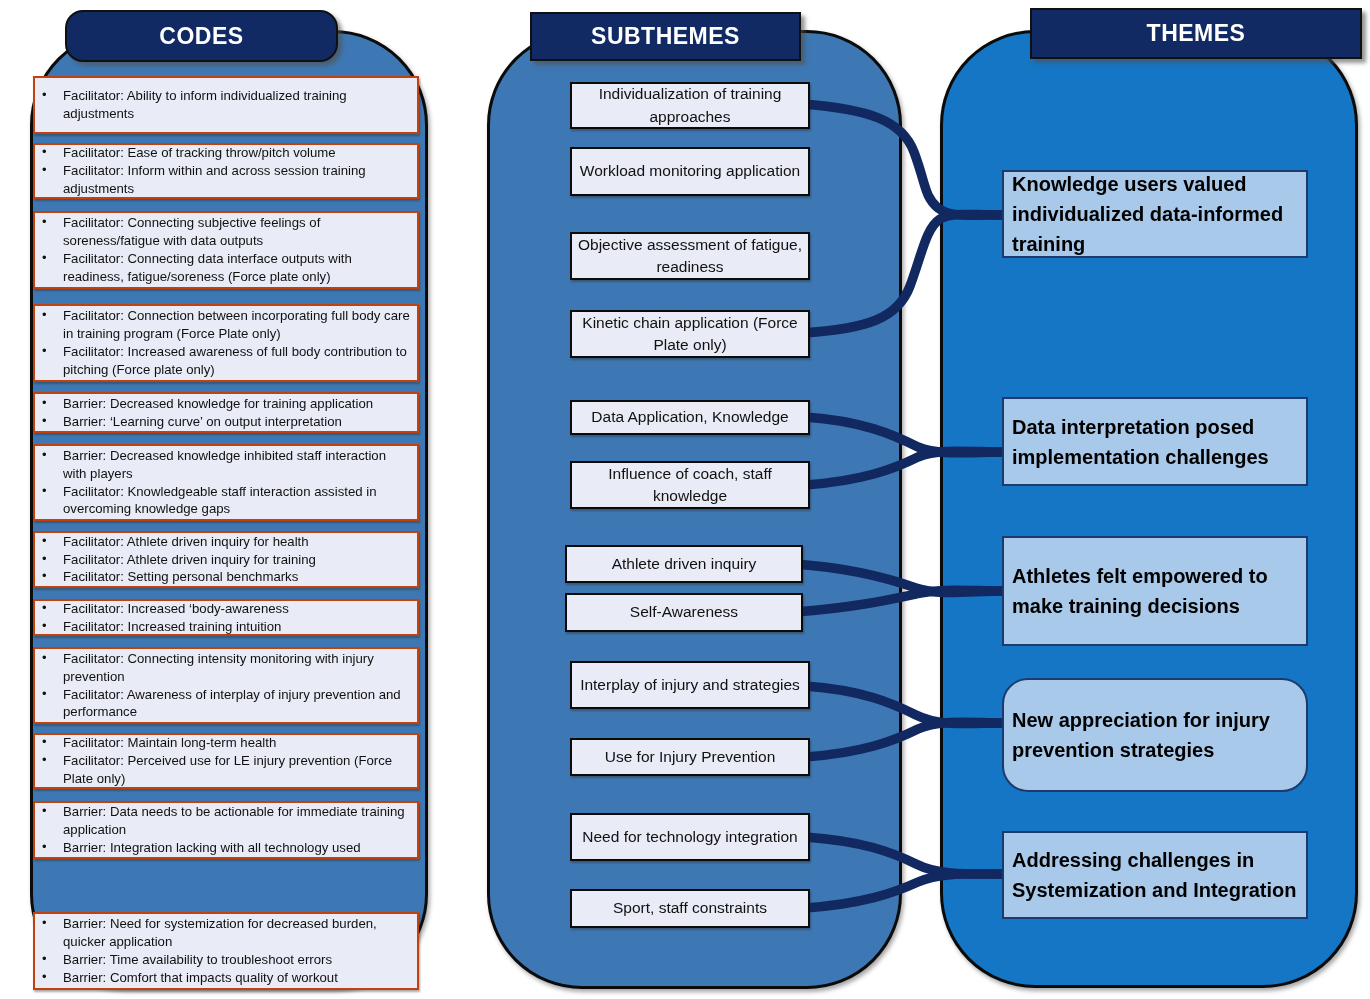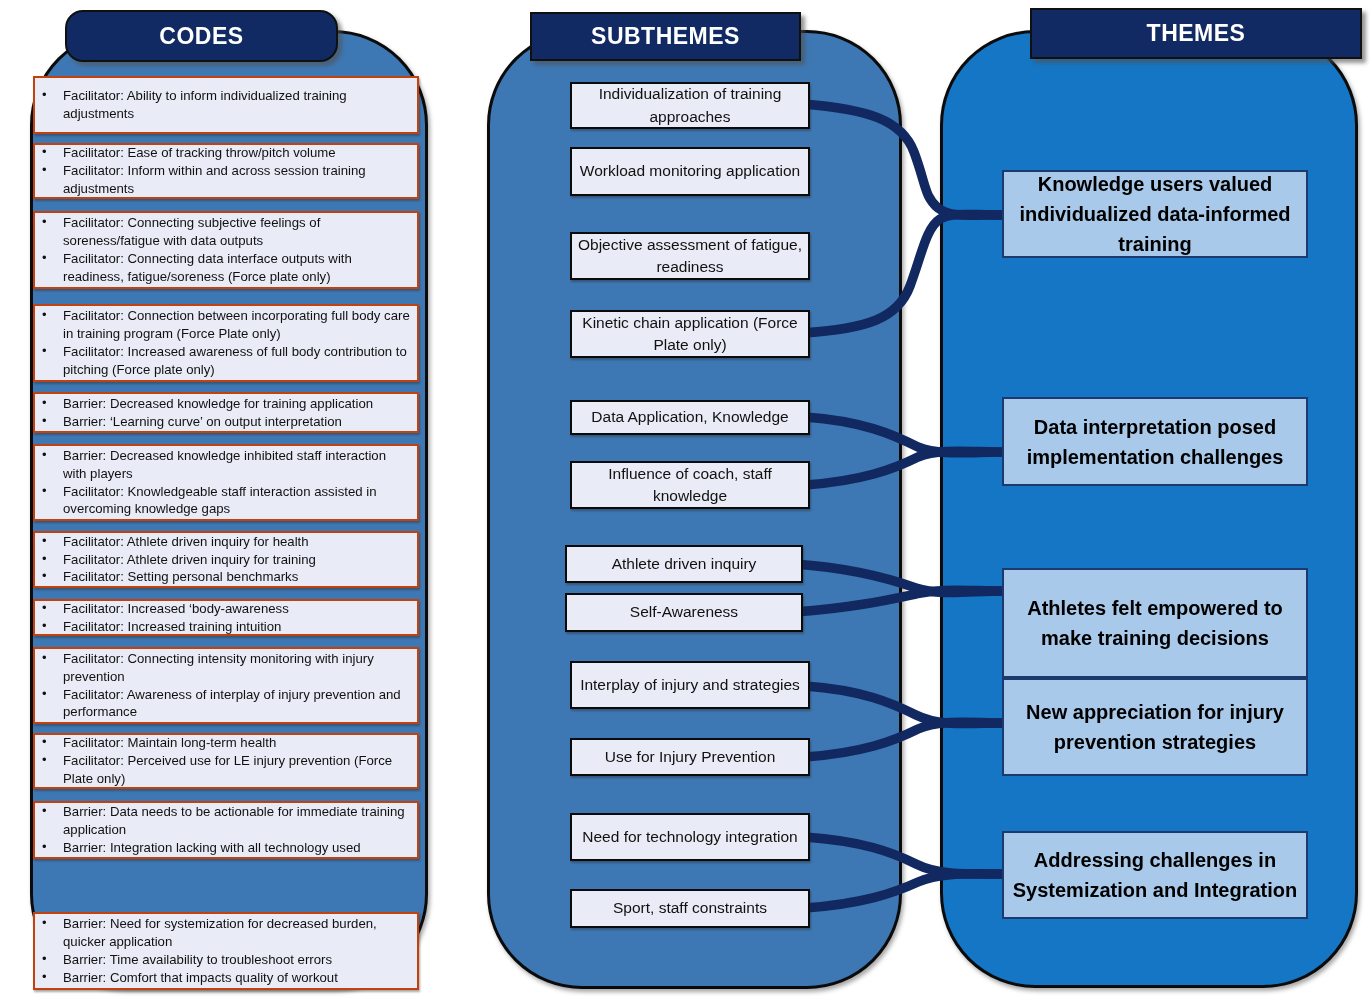--- a/index.html
+++ b/index.html
@@ -31,21 +31,21 @@
   .code-box li::before { content:"\2022"; position:absolute; left:5px; top:-1px; font-size:13px; }
   .sub-box {
     position:absolute; left:560px; width:240px; background:#e9ecf6;
     border:2px solid #0b0b0b; display:flex; align-items:center; justify-content:center;
     text-align:center; font-size:15.5px; line-height:1.45; color:#111;
     z-index:10; box-sizing:border-box; padding:6px 6px; box-shadow:1px 2px 2px rgba(40,40,40,.4);margin-left:10px;
   }
   .theme-box {
     position:absolute; left:1002px; width:306px; background:#a8c9e9;
     border:2.5px solid #1c3a6e; display:flex; align-items:center; justify-content:center;
-    text-align:center; font-weight:bold; font-size:20px; line-height:1.5; color:#000;
+    font-weight:bold; font-size:20px; line-height:1.5; color:#000;
     z-index:10; box-sizing:border-box; padding:2px 8px;
   }
   svg.connectors { position:absolute; left:0; top:0; z-index:5; pointer-events:none; }
   svg.connectors path { fill:none; stroke:#112960; stroke-width:9.5; stroke-linecap:round; }
 </style>
 </head>
 <body>
 
 <div class="panel steel" style="left:30px; top:30px; width:392px; height:953px;"></div>
 <div class="panel steel" style="left:487px; top:30px; width:409px; height:953px;"></div>
@@ -184,21 +184,21 @@
 <div class="sub-box" style="top:889px; height:39px;">
     <span>Sport, staff constraints</span>
   </div>
 
 <div class="theme-box" style="top:170px; height:88px;">
     <span>Knowledge users valued individualized data-informed training</span>
   </div>
 <div class="theme-box" style="top:397px; height:89px;">
     <span>Data interpretation posed implementation challenges</span>
   </div>
-<div class="theme-box" style="top:568px; height:110px;">
+<div class="theme-box" style="top:536px; height:110px;">
     <span>Athletes felt empowered to make training decisions</span>
   </div>
-<div class="theme-box" style="top:678px; height:98px;">
+<div class="theme-box" style="top:678px; height:114px;border-radius:26px;">
     <span>New appreciation for injury prevention strategies</span>
   </div>
 <div class="theme-box" style="top:831px; height:88px;">
     <span>Addressing challenges in Systemization and Integration</span>
   </div>
 
 </body></html>

